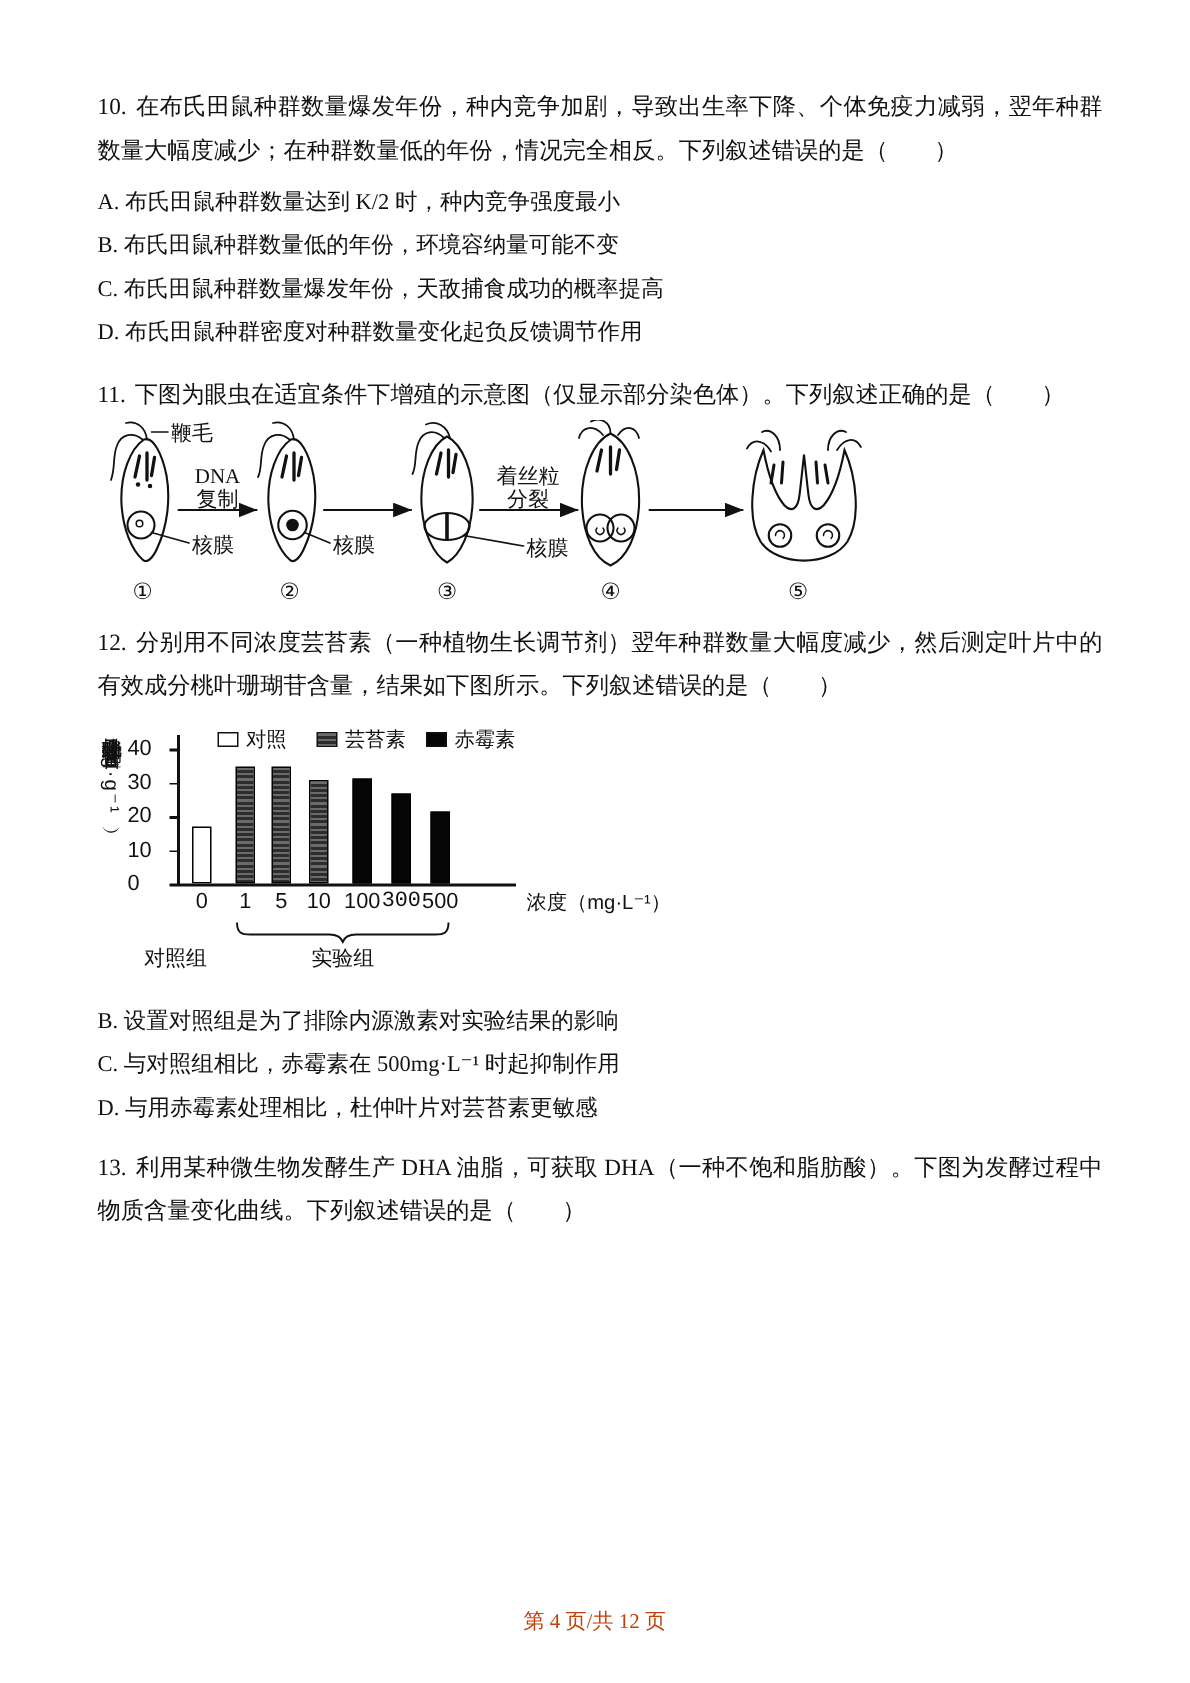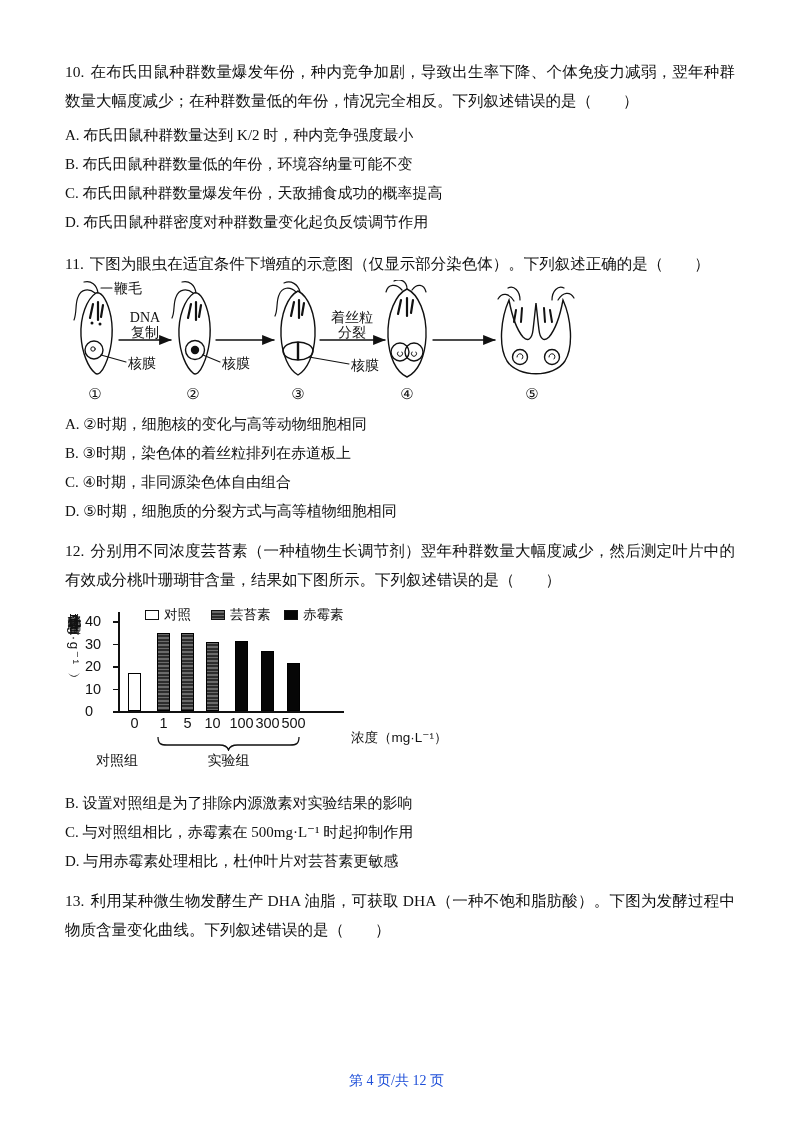--- a/index.html
+++ b/index.html
@@ -25,28 +25,28 @@
   .chart .ylab{position:absolute;left:0;top:4px;writing-mode:vertical-rl;
       font-size:13.5px;letter-spacing:1.5px;height:168px;}
   .chart .ax{position:absolute;background:#111;}
   .chart .ytick{position:absolute;background:#111;width:5px;height:1.5px;}
   .chart .yticklab{position:absolute;width:28px;font-size:14.5px;line-height:14px;}
   .chart .bar{position:absolute;width:13px;border:1.2px solid #000;box-sizing:border-box;}
   .chart .bar-ctrl,.sw-ctrl{background:#ffffff;}
   .chart .bar-brs,.sw-brs{background:repeating-linear-gradient(180deg,#6b6b6b 0px,#6b6b6b 1.5px,#2d2d2d 1.5px,#2d2d2d 3.5px);}
   .chart .bar-gbb,.sw-gbb{background:#060606;}
   .chart .xticklab{position:absolute;width:30px;text-align:center;font-size:14.5px;line-height:15px;}
-  .chart .xlab{position:absolute;font-size:13.5px;line-height:15px;white-space:nowrap;margin-top:14px;}
+  .chart .xlab{position:absolute;font-size:13.5px;line-height:15px;white-space:nowrap;}
   .chart .legend-sw{position:absolute;width:14px;height:10px;border:1.2px solid #111;box-sizing:border-box;}
   .chart .legend-tx{position:absolute;font-size:13.5px;line-height:14px;white-space:nowrap;}
   .chart .grouplab{position:absolute;width:64px;text-align:center;font-size:14px;line-height:16px;}
   .chart svg.brace{position:absolute;}
 
   .footer{position:absolute;left:0;top:1072px;width:100%;text-align:center;
-      font-size:14px;color:#1d4ed8;}
+      font-size:14px;color:#c2410c;}
 </style>
 </head>
 <body>
 
 <div class="content">
 
   <div>
     <p class="stem"><span class="qnum">10.</span><span>在布氏田鼠种群数量爆发年份，种内竞争加剧，导致出生率下降、个体免疫力减弱，翌年种群数量大幅度减少；在种群数量低的年份，情况完全相反。下列叙述错误的是（　　）</span></p>
     <div class="options">
       <div class="option">A. 布氏田鼠种群数量达到 K/2 时，种内竞争强度最小</div>
@@ -132,26 +132,20 @@
         <g fill="#111" font-size="15" font-family="inherit" text-anchor="middle">
           <text x="27" y="119">①</text>
           <text x="125" y="119">②</text>
           <text x="230" y="119">③</text>
           <text x="339" y="119">④</text>
           <text x="464" y="119">⑤</text>
         </g>
       </svg>
     </div>
 
-    <div class="options">
-      <div class="option">A. ②时期，细胞核的变化与高等动物细胞相同</div>
-      <div class="option">B. ③时期，染色体的着丝粒排列在赤道板上</div>
-      <div class="option">C. ④时期，非同源染色体自由组合</div>
-      <div class="option">D. ⑤时期，细胞质的分裂方式与高等植物细胞相同</div>
-    </div>
   </div>
 
   <div class="mt10">
     <p class="stem"><span class="qnum">12.</span><span>分别用不同浓度芸苔素（一种植物生长调节剂）翌年种群数量大幅度减少，然后测定叶片中的有效成分桃叶珊瑚苷含量，结果如下图所示。下列叙述错误的是（　　）</span></p>
 
     <div class="chart">
         <div class="ylab" style="">桃叶珊瑚苷含量（mg·g⁻¹）</div>
         <div class="ax" style="left: 53px; top: 14px; width: 1.6px; height: 100px;"></div>
         <div class="ax" style="left: 53px; top: 113px; width: 226px; height: 1.6px;"></div>
         <div class="ytick" style="left: 48px; top: 113px;"></div>
@@ -168,21 +162,21 @@
         <div class="xticklab" style="left: 54.5px; top: 118px;">0</div>
         <div class="bar bar-brs" style="left: 92px; top: 35px; height: 78px;"></div>
         <div class="xticklab" style="left: 83.5px; top: 118px;">1</div>
         <div class="bar bar-brs" style="left: 116px; top: 35px; height: 78px;"></div>
         <div class="xticklab" style="left: 107.5px; top: 118px;">5</div>
         <div class="bar bar-brs" style="left: 141px; top: 44px; height: 69px;"></div>
         <div class="xticklab" style="left: 132.5px; top: 118px;">10</div>
         <div class="bar bar-gbb" style="left: 170px; top: 43px; height: 70px;"></div>
         <div class="xticklab" style="left: 161.5px; top: 118px;">100</div>
         <div class="bar bar-gbb" style="left: 196px; top: 53px; height: 60px;"></div>
-        <div class="xticklab" style="left: 187.5px; top: 118px;">300</div>
+        <div class="xticklab" style="left: 187.5px; top: 118px; font-family: Liberation Mono, monospace;">300</div>
         <div class="bar bar-gbb" style="left: 222px; top: 65px; height: 48px;"></div>
         <div class="xticklab" style="left: 213.5px; top: 118px;">500</div>
         <div class="xlab" style="left: 286px; top: 118px;">浓度（mg·L⁻¹）</div>
         <div class="legend-sw sw-ctrl" style="left: 80px; top: 12px;"></div>
         <div class="legend-tx" style="left: 99px; top: 10px;">对照</div>
         <div class="legend-sw sw-brs" style="left: 146px; top: 12px;"></div>
         <div class="legend-tx" style="left: 165px; top: 10px;">芸苔素</div>
         <div class="legend-sw sw-gbb" style="left: 219px; top: 12px;"></div>
         <div class="legend-tx" style="left: 238px; top: 10px;">赤霉素</div>
         <svg class="brace" width="143" height="15" style="left: 92px; top: 138px;">

